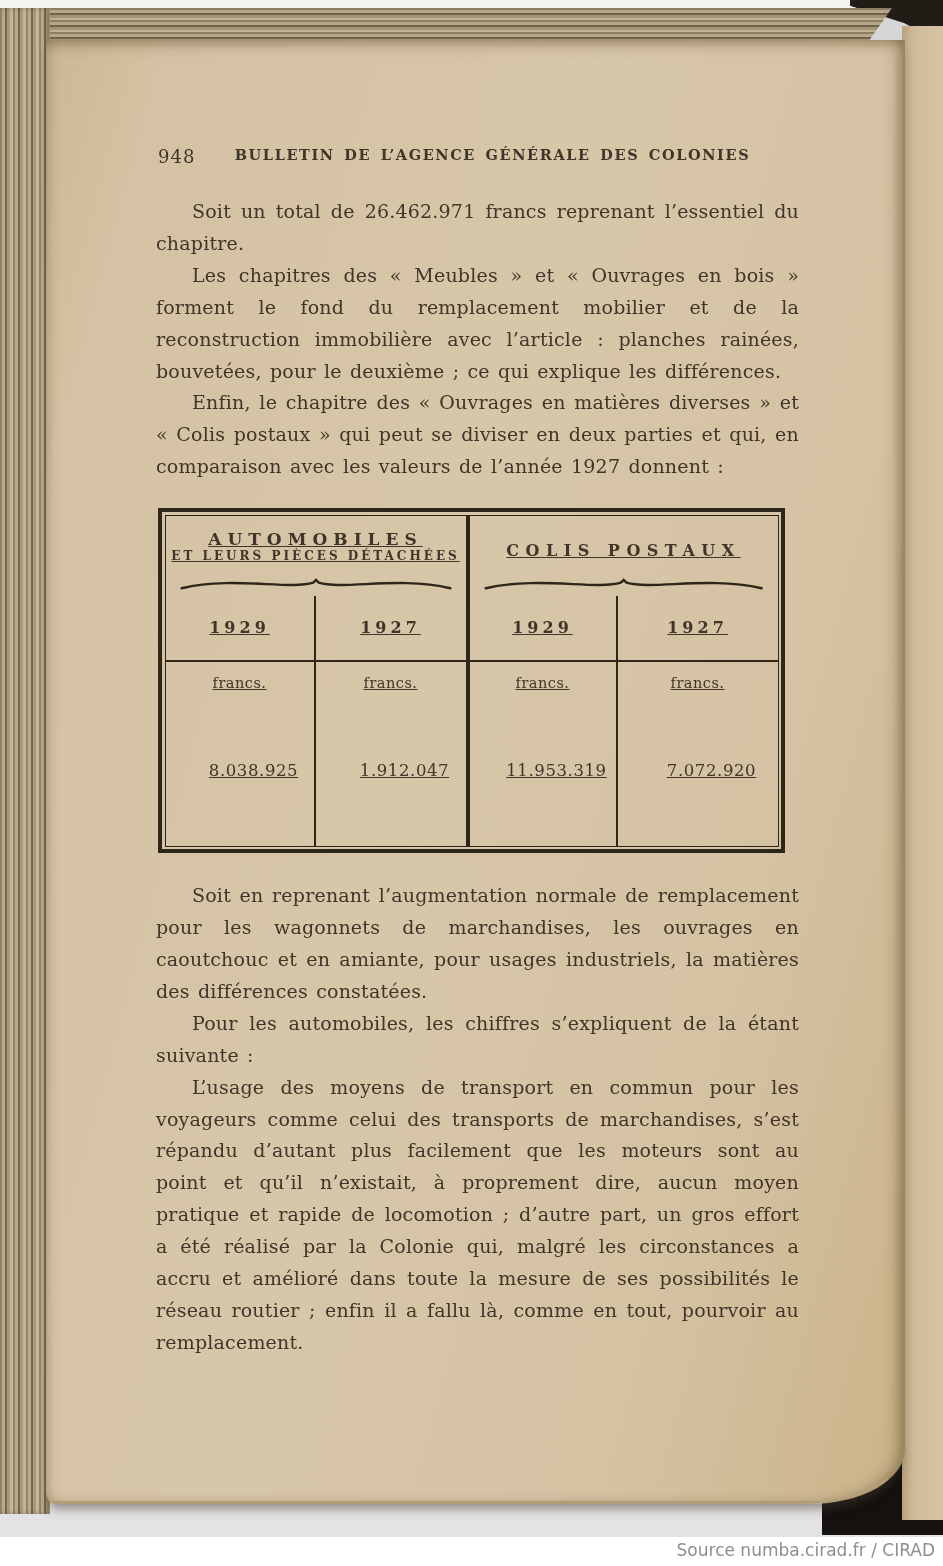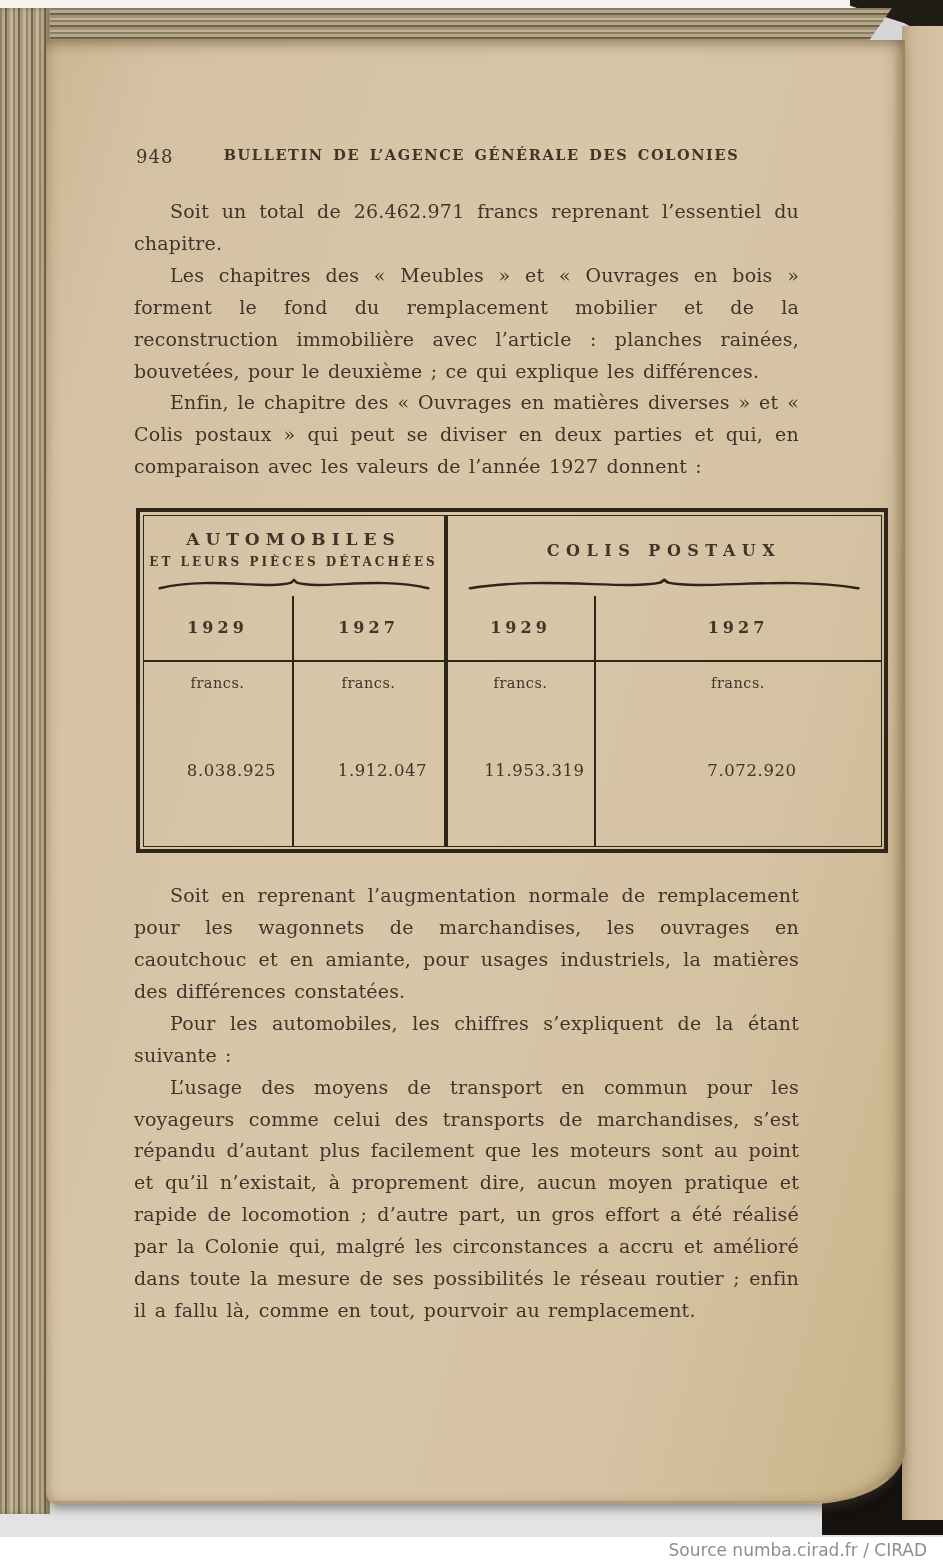--- a/index.html
+++ b/index.html
@@ -38,58 +38,58 @@
   .page { position:absolute; left:46px; top:40px; width:859px; height:1464px;
     background:linear-gradient(105deg, #cbb793 0%, #d5c2a4 10%, #d8c6a9 45%, #d5c2a3 75%, #cab489 100%);
     border-right:2px solid #9c8661;
     border-bottom:3px solid #b29d78;
     border-bottom-right-radius:95px 55px;
     border-bottom-left-radius:8px 14px;
     box-shadow:0 9px 10px -4px rgba(70,62,48,.5),
       inset -12px 0 16px -9px rgba(96,74,43,.65),
       inset 8px 0 14px -9px rgba(96,74,43,.5),
       inset 0 14px 16px -12px rgba(96,74,43,.55);
-    padding:98px 104px 0 88px;
+    padding:98px 104px 0 110px;
     color:#3f3528;
   }
 
   .header-row { position:relative; height:24px; }
   .page-num { position:absolute; left:2px; top:0; font-size:18px; letter-spacing:1px; }
   .run-title { text-align:center; font-size:14.5px; font-weight:bold; letter-spacing:1.6px;
     word-spacing:3px; padding-left:30px;margin-top:8px; }
 
   .para { font-size:19px; line-height:1.68; text-align:justify; text-indent:36px;
     word-spacing:2px; letter-spacing:.2px; }
   .para.gap { }
 
   
-  .tbl { width:752px; margin:25px 0 27px 2px; border:4px solid #2e2619;
-    padding:2.5px; }
+  .tbl { width:627px; margin:25px 0 27px 2px; border:4px solid #2e2619;
+    padding:2.5px;text-decoration:underline; }
   .tbl-inner { border:1.5px solid #2e2619; display:grid;
     grid-template-columns:150px 154px 148px 1fr;
     grid-template-rows:80px 66px 184px; }
   .gh { grid-column:span 2; position:relative; text-align:center; }
   .gh1 { border-right:4px solid #2e2619; padding-top:13px; }
   .gh2 { display:flex; align-items:center; justify-content:center; padding-bottom:10px; }
   .gh-l1 { font-size:17px; font-weight:bold; letter-spacing:6px; }
-  .gh-l2 { font-size:12px; font-weight:bold; letter-spacing:3px; margin-top:6px; }
+  .gh-l2 { font-size:12px; font-weight:bold; letter-spacing:3px; margin-top:0; }
   .gh-single { font-size:16px; font-weight:bold; letter-spacing:6.5px;text-align:center; }
   .brace { position:absolute; left:4%; bottom:5px; width:92%; height:13px; }
   .yc { display:flex; align-items:center; justify-content:center;
     border-bottom:2.5px solid #2e2619; font-weight:bold; font-size:16px; letter-spacing:4px; }
   .b-thin  { border-right:2px solid #2e2619; }
   .b-thick { border-right:4px solid #2e2619; }
   .vc { display:flex; flex-direction:column; align-items:center; padding-top:13px;gap:13px; }
   .unit { font-size:14.5px; letter-spacing:.5px; }
   .val  { margin-top:57px; font-size:16.5px; letter-spacing:.6px;margin-left:28px; }
 
   
   .site-footer { position:absolute; left:0; top:1537px; width:943px; height:29px;
     background:#ffffff; color:#8e8e8e; font-family:"DejaVu Sans", sans-serif;
-    font-size:17px; line-height:27px; text-align:right; padding-right:16px; }
+    font-size:17px; line-height:27px; text-align:right; padding-right:8px; }
 </style>
 </head>
 <body>
 
 <div class="scene">
   <div class="photo-bg"></div>
   <div class="cover-tr"></div>
   <div class="cover-br"></div>
   <div class="edge-top"></div>
   <div class="edge-left"></div>

